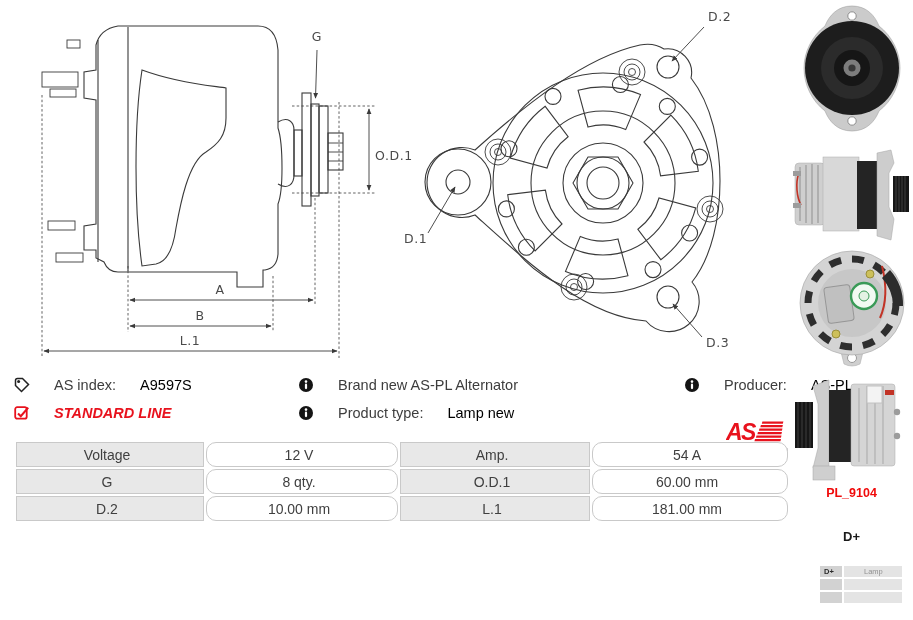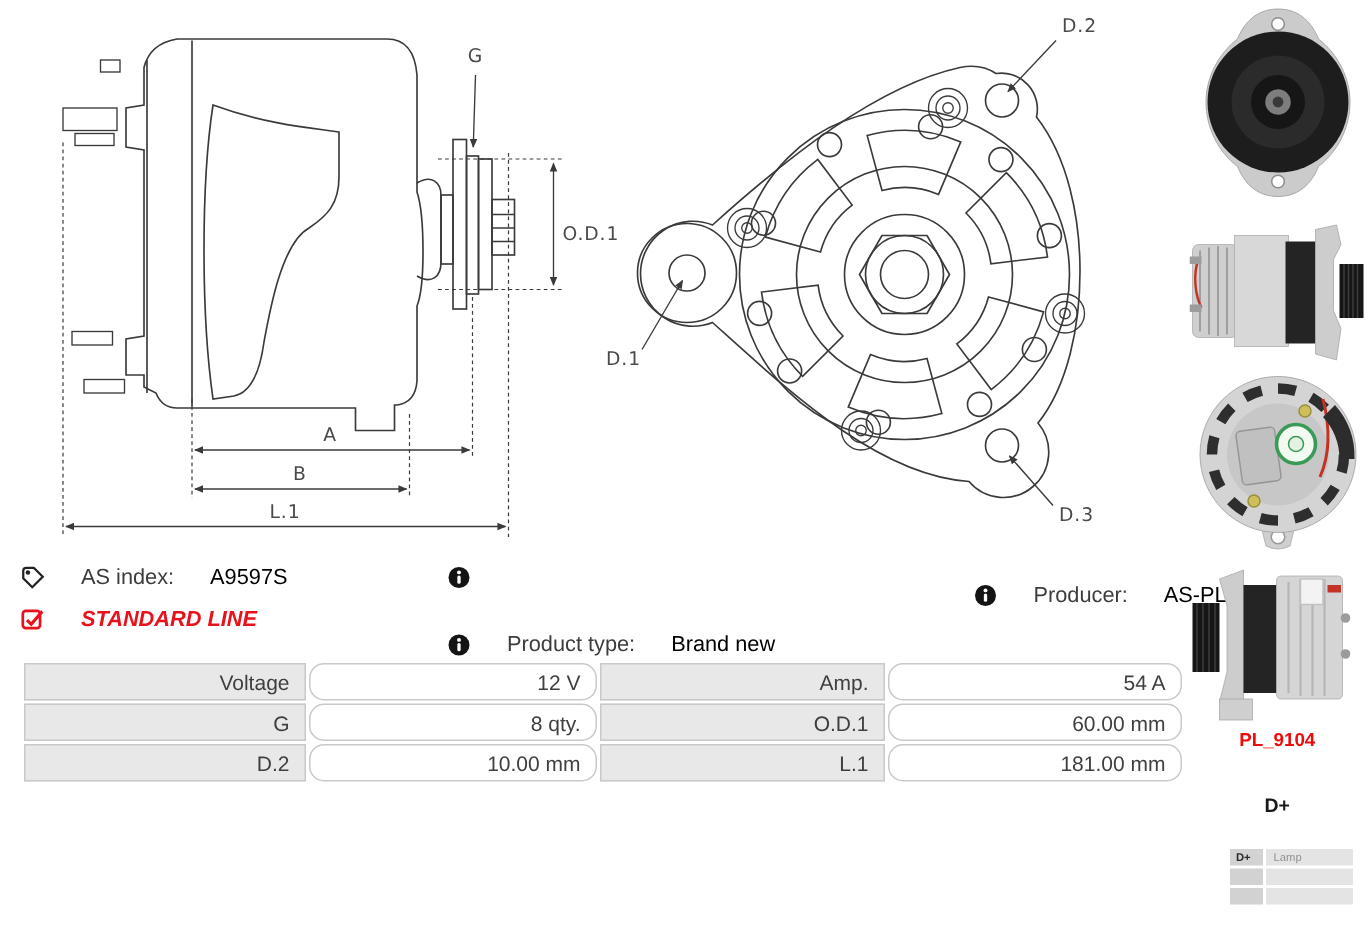--- a/index.html
+++ b/index.html
@@ -17,33 +17,33 @@
 
   
   #info-row { position:absolute; left:14px; top:372px; width:776px; height:58px; font-size:14.5px; }
   .info-line { position:absolute; height:20px; display:flex; align-items:center; gap:24px; white-space:nowrap; }
   .info-line .b { font-weight:normal; color:#000000; }
   .red { color:#e8121d; font-weight:bold; }
   .iico, .tico, .cico { display:inline-flex; width:16px; height:16px; }
 
   
   #specs-table { position:absolute; left:14px; top:440px; border-collapse:separate; border-spacing:2px; table-layout:fixed; width:776px; }
-  #specs-table td { height:25px; border:1px solid #c9c9c9; text-align:right; padding:0 10px 0 4px; font-size:14px; color:#3f3f3f; overflow:hidden; }
+  #specs-table td { height:25px; border:1px solid #c9c9c9; text-align:center; padding:0 10px 0 4px; font-size:14px; color:#3f3f3f; overflow:hidden; }
   #specs-table td.lbl { background:#e8e8e8; }
   #specs-table td.val { background:#ffffff;border-radius:10px; }
 
   
   #right-col { position:absolute; left:790px; top:0; width:123px; height:620px; }
   #right-col svg { position:absolute; }
   #plug-code { position:absolute; top:486px; width:100%; text-align:center; font-size:12.5px; font-weight:bold; color:#f00a0a; }
   #terminal-label { position:absolute; top:529px; width:100%; text-align:center; font-size:13px; font-weight:bold; color:#1a1a1a; }
   #pin-table { position:absolute; left:28px; top:564px; border-collapse:separate; border-spacing:2px; }
   #pin-table td { height:11px; font-size:7.5px; vertical-align:middle; }
   #pin-table td.pin { width:22px; background:#d2d2d2; color:#2a2a2a; font-weight:bold; padding-left:4px; }
-  #pin-table td.fn  { width:58px; background:#e4e4e4; color:#929292; padding-left:5px; }
+  #pin-table td.fn  { width:58px; background:#e4e4e4; color:#929292; padding-left:20px; }
 
   
   #as-logo { position:absolute; left:58px; top:25px; }
 </style>
 </head>
 <body>
 
 <div id="page">
 
   <div id="drawings" class="abs" style="left:0;top:0;width:790px;height:370px;">
@@ -184,43 +184,59 @@
     </div>
 
     <div class="info-line" style="left:284px;top:3px;">
       <span class="iico">
         <svg width="16" height="16" viewBox="0 0 16 16">
             <circle cx="8" cy="8" r="7" fill="#141414"></circle>
             <circle cx="8" cy="4.6" r="1.3" fill="#fff"></circle>
             <rect x="6.9" y="6.6" width="2.2" height="5.6" rx="1.1" fill="#fff"></rect>
           </svg>
       </span>
-    </div>
-    <div class="info-line" style="left:284px;top:48px;">
+      <span>Brand new AS-PL Alternator</span>
+    </div>
+    <div class="info-line" style="left:284px;top:31px;">
       <span class="iico">
         <svg width="16" height="16" viewBox="0 0 16 16">
             <circle cx="8" cy="8" r="7" fill="#141414"></circle>
             <circle cx="8" cy="4.6" r="1.3" fill="#fff"></circle>
             <rect x="6.9" y="6.6" width="2.2" height="5.6" rx="1.1" fill="#fff"></rect>
           </svg>
       </span>
       <span>Product type:</span>
-      <span class="b">Brand new</span>
-    </div>
-
-    <div class="info-line" style="left:635px;top:3px;margin-top:12px;">
+      <span class="b">Lamp new</span>
+    </div>
+
+    <div class="info-line" style="left:670px;top:3px;">
       <span class="iico">
         <svg width="16" height="16" viewBox="0 0 16 16">
             <circle cx="8" cy="8" r="7" fill="#141414"></circle>
             <circle cx="8" cy="4.6" r="1.3" fill="#fff"></circle>
             <rect x="6.9" y="6.6" width="2.2" height="5.6" rx="1.1" fill="#fff"></rect>
           </svg>
       </span>
       <span>Producer:</span>
       <span class="b">AS-PL</span>
+    </div>
+    <div class="abs" style="left:654px;top:22px;width:122px;height:36px;">
+      <svg id="as-logo" width="64" height="34" viewBox="0 0 64 34">
+        <text x="0" y="21" font-family="Liberation Sans, sans-serif" font-size="23" font-weight="bold" font-style="italic" fill="#e8121d" letter-spacing="-1.5">AS</text>
+        <g fill="#e8121d">
+          <rect x="37" y="2.5" width="21" height="2.3" transform="skewX(-14)"></rect>
+          <rect x="36.4" y="6" width="22" height="2.3" transform="skewX(-14)"></rect>
+          <rect x="35.8" y="9.5" width="23" height="2.3" transform="skewX(-14)"></rect>
+          <rect x="35.2" y="13" width="24" height="2.3" transform="skewX(-14)"></rect>
+          <rect x="34.6" y="16.5" width="25" height="2.3" transform="skewX(-14)"></rect>
+          <rect x="34" y="20" width="26" height="2.3" transform="skewX(-14)"></rect>
+          <rect x="7" y="23.5" width="30" height="3.2" transform="skewX(-14)"></rect>
+        </g>
+        <text x="1" y="32" font-family="Liberation Sans, sans-serif" font-size="4.6" fill="#8a8a8a" textLength="61">Alternators, Starters &amp; Parts</text>
+      </svg>
     </div>
   </div>
 
   <table id="specs-table">
     <colgroup>
         <col style="width:188px">
         <col style="width:192px">
         <col style="width:190px">
         <col style="width:196px">
       </colgroup>

